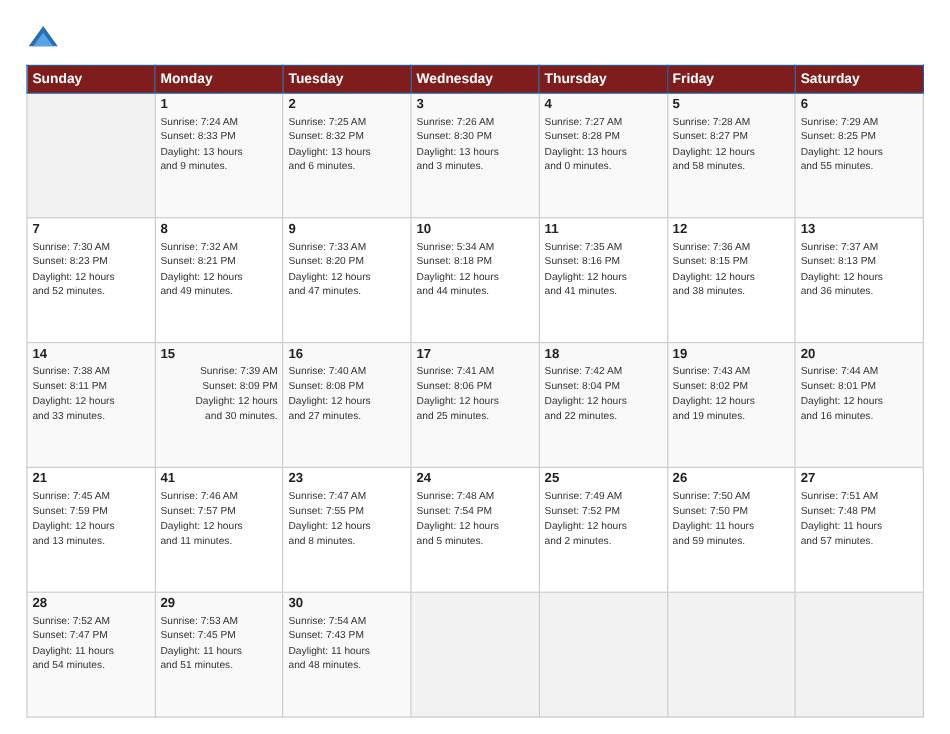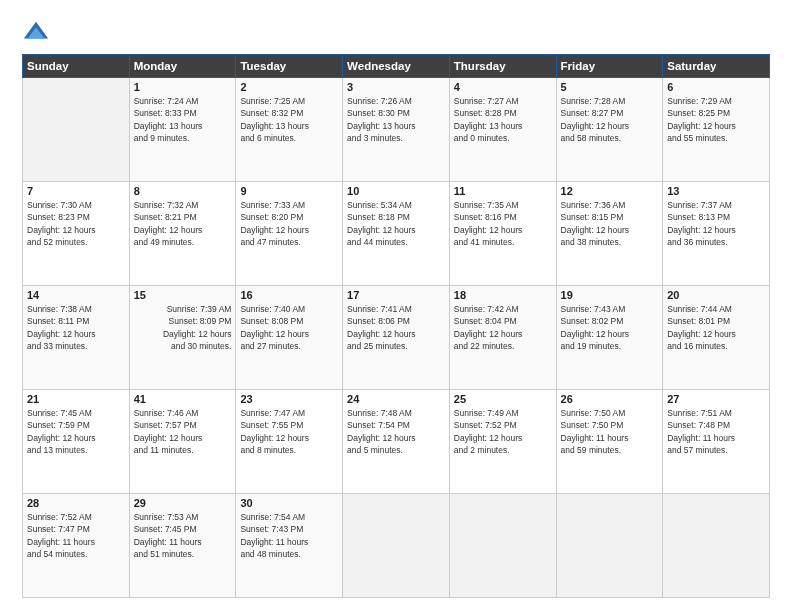--- a/index.html
+++ b/index.html
@@ -53,21 +53,21 @@
       color: #555;
     }
     .calendar {
       flex: 1;
       border: 1px solid #ccc;
       border-collapse: collapse;
       width: 100%;
       table-layout: fixed;
     }
     .calendar th {
-      background: #404040;
+      background: #7f1d1d;
       color: #fff;
       font-size: 11.5px;
       font-weight: bold;
       padding: 5px 4px;
       text-align: left;
       border: 1px solid #1e5a9e;
     }
     .calendar td {
       vertical-align: top;
       padding: 3px 4px 4px 4px;

